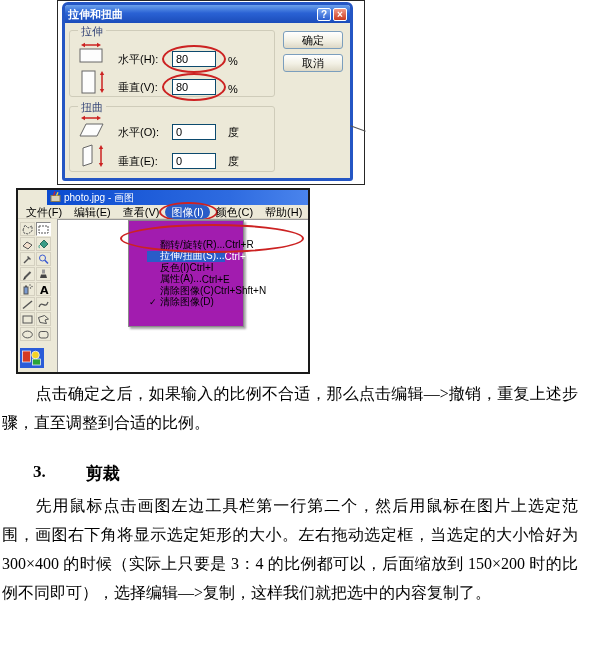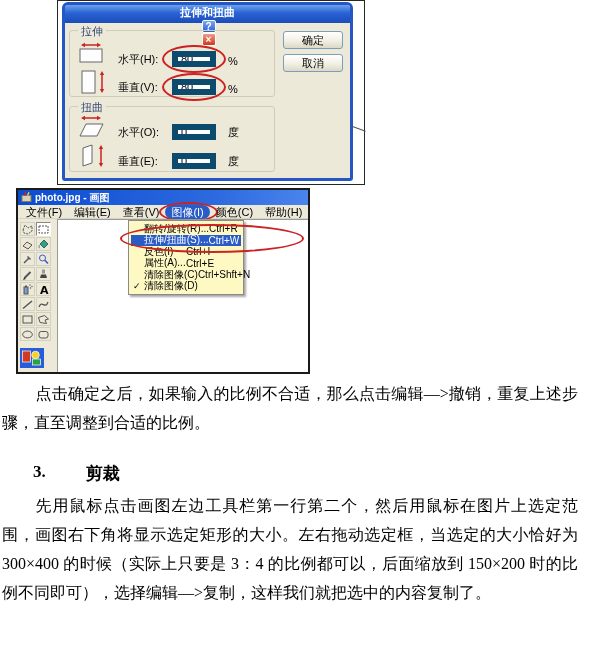--- a/index.html
+++ b/index.html
@@ -6,71 +6,71 @@
   html,body { width:600px; height:648px; background:#fff; }
   body { position:relative; font-family:"Liberation Sans","DejaVu Sans",sans-serif; overflow:hidden; }
 
   
   .shot1 { position:absolute; left:57px; top:0; width:308px; height:185px;
            border:1px solid #262626; background:#fff; }
   .xp-dialog { position:absolute; left:4px; top:1px; width:291px; height:179px;
                border:3px solid #2456c4; border-radius:6px 6px 3px 3px; background:#ece9d8; }
   .titlebar { height:18px; display:flex; align-items:center; padding:0 3px;
               background:linear-gradient(180deg,#6ba1ec 0%,#2a62d4 45%,#1b4cba 100%);
-              border-radius:3px 3px 0 0; color:#fff; font-weight:bold; font-size:11px;flex-direction:column; }
+              border-radius:3px 3px 0 0; color:#fff; font-weight:bold; font-size:11px; }
   .titlebar .ttl { flex:1; white-space:nowrap; }
   .tbtn { width:14px; height:13px; margin-left:2px; border:1px solid #fff; border-radius:2px;
           font-size:10px; line-height:11px; text-align:center; color:#fff; font-weight:bold; }
   .tbtn.help { background:linear-gradient(#7aa8f2,#2c5fd0); }
   .tbtn.close { background:linear-gradient(#f29a88,#cc3a1e); }
   .dlgbody { position:relative; height:185px; font-size:11px; color:#000;text-decoration:underline; }
   .grp { position:absolute; left:4px; width:206px; border:1px solid #cfccba; border-radius:3px; }
   .grp-stretch { top:7px; height:67px; }
   .grp-skew { top:83px; height:66px; }
   .grp-label { position:absolute; top:-7px; left:8px; background:#ece9d8; padding:0 3px;
                font-size:11px; color:#3a4a7a; }
   .drow { position:absolute; left:6px; width:196px; height:28px; display:flex; align-items:flex-end; }
   .dicon { width:42px; display:flex; justify-content:flex-start; }
   .dlabel { width:54px; }
   .inwrap { position:relative; }
-  .dinput { width:44px; height:16px; border:6px solid #0c4a6e; background:#fff;
+  .dinput { width:44px; height:16px; border:1px solid #0c4a6e; background:#fff;
             font-size:11px; padding:0 3px; font-family:"Liberation Sans",sans-serif; }
   .oval { position:absolute; left:-10px; top:-6px; width:64px; height:28px;
           border:2px solid #cc2222; border-radius:50%; pointer-events:none; }
   .dunit { margin-left:12px; }
   .dbtn { position:absolute; left:218px; width:60px; height:18px; font-size:11px;
           background:linear-gradient(#ffffff,#f2f0e4 55%,#ddd8c6); color:#000;
           border:1px solid #7b9ebd; border-radius:3px; text-align:center;
           font-family:"Liberation Sans",sans-serif; }
   .dbtn.ok { top:8px; } .dbtn.cancel { top:31px; }
   .callout { position:absolute; left:292px; top:127px; width:16px; height:1px;
              background:#555; transform:rotate(20deg); }
 
   
   .shot2 { position:absolute; left:16px; top:188px; width:294px; height:186px;
            border:2px solid #1a1a1a; background:#ece9d8; }
   .ptitle { height:15px; display:flex; align-items:center; gap:3px; padding:0 3px;
             background:linear-gradient(90deg,#0b4bd0,#2e6be0 70%,#4a84ec);
-            color:#fff; font-weight:bold; font-size:10px; }
+            color:#fff; font-weight:normal; font-size:10px;margin-left:29px; }
   .pmenubar { position:relative; height:14px; display:flex; align-items:center;
               background:#ece9d8; border-bottom:1px solid #d8d4c4; font-size:11px; padding-left:2px;justify-content:space-between; }
   .pmenu { padding:0 6px; height:14px; line-height:14px; white-space:nowrap; position:relative; }
   .pmenu.active { background:#2a5cc8; color:#fff;border-radius:7px; }
   .menu-oval { position:absolute; left:-6px; right:-8px; top:-3px; bottom:-3px;
                border:2px solid #cc2222; border-radius:50%; pointer-events:none; }
   .pcanvas { position:absolute; left:39px; top:29px; right:0; bottom:0; background:#fff;
              border-left:1px solid #999; border-top:1px solid #999; }
   .tgrid { position:absolute; left:2px; top:32px; width:34px;
            display:grid; grid-template-columns:15px 15px; gap:1px; }
   .tcell { width:15px; height:14px; display:flex; align-items:center; justify-content:center;
            border:1px solid #d4d0c0; background:#ece9d8; }
   .tcell.pressed { background:#fff; border-color:#888 #fff #fff #888; }
   .bicon { position:absolute; left:2px; top:158px; width:24px; height:20px; }
   .pdropdown { position:absolute; left:110px; top:30px; width:116px; z-index:5;
-               background:#fef9c3; border:1px solid #8a8a8a; padding:2px;
+               background:#a21caf; border:1px solid #8a8a8a; padding:18px;
                box-shadow:2px 2px 2px rgba(0,0,0,.35); }
   .pitem { position:relative; display:flex; align-items:center; height:11.5px;
            font-size:10px; padding:0 3px 0 13px; white-space:nowrap; }
   .pitem.hl { background:#2a5cc8; color:#fff; }
   .pitem .chk { position:absolute; left:2px; font-size:9px; }
   .pitem .lab { flex:1; }
   .pitem .sc { width:52px; text-align:left; }
   .big-oval { position:absolute; left:102px; top:34px; width:184px; height:29px;
               border:2px solid #cc2222; border-radius:50%; z-index:10; pointer-events:none; }
 

